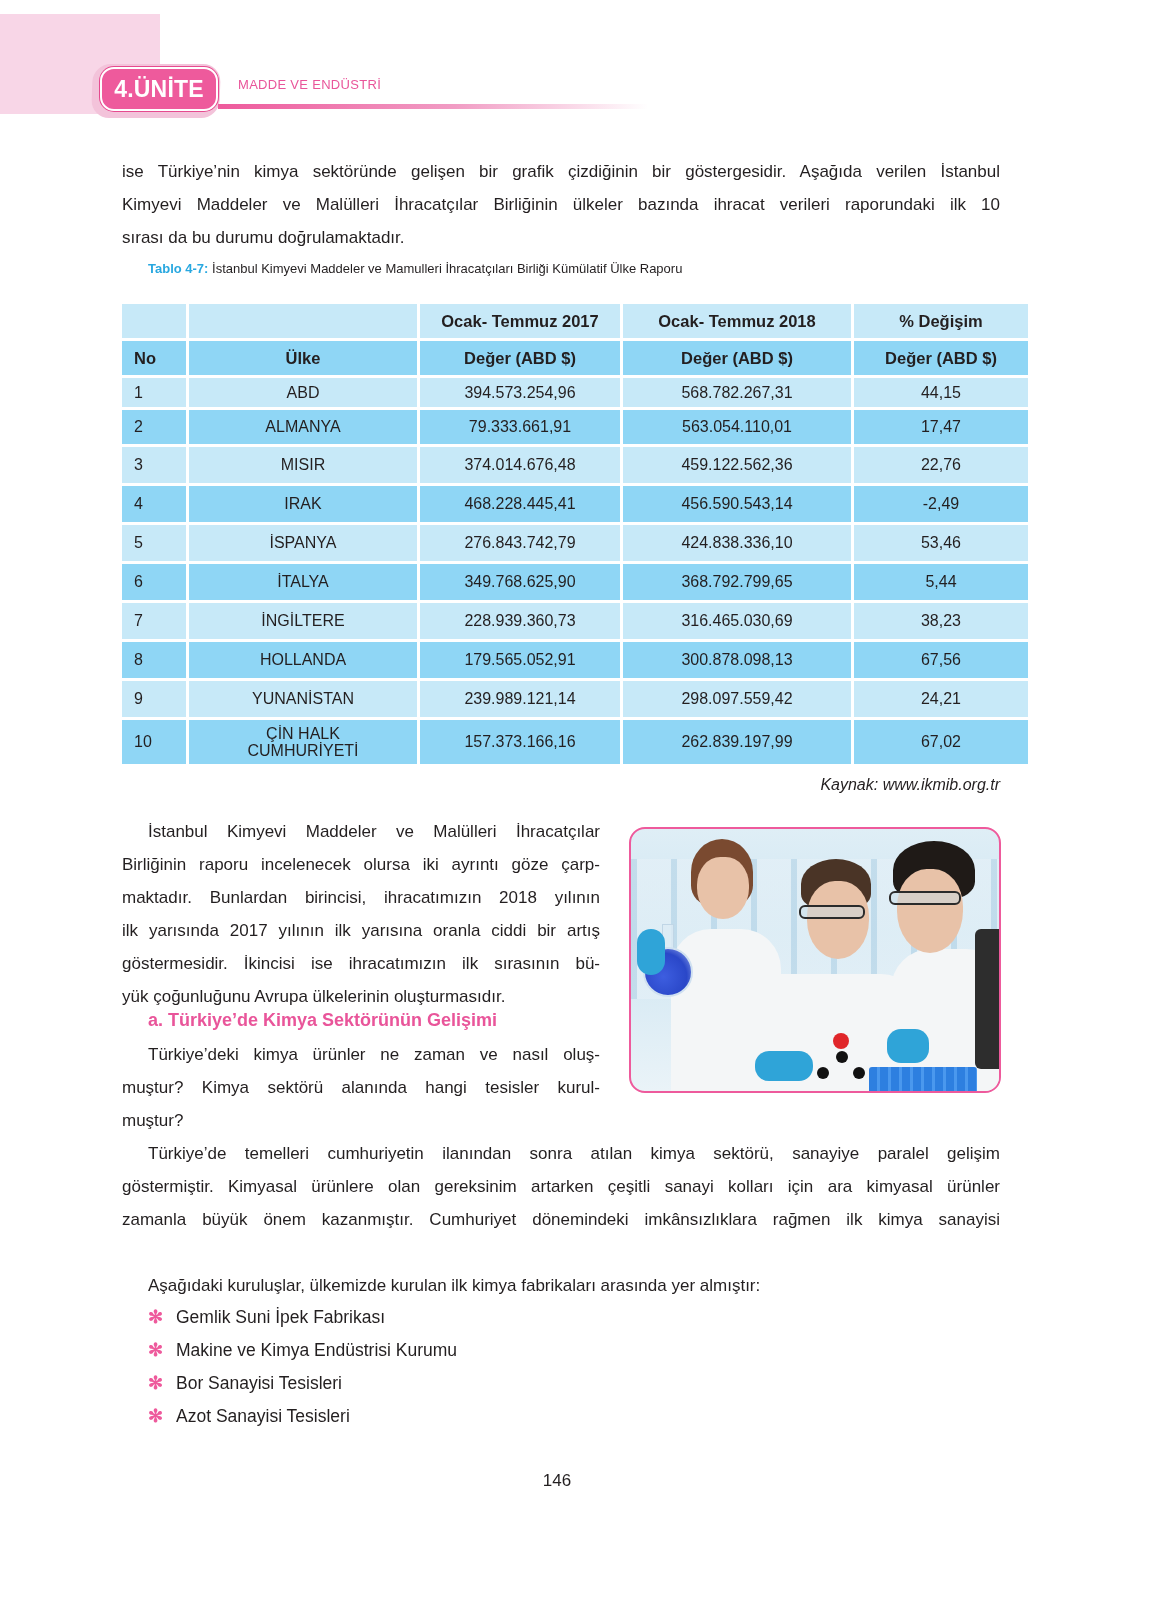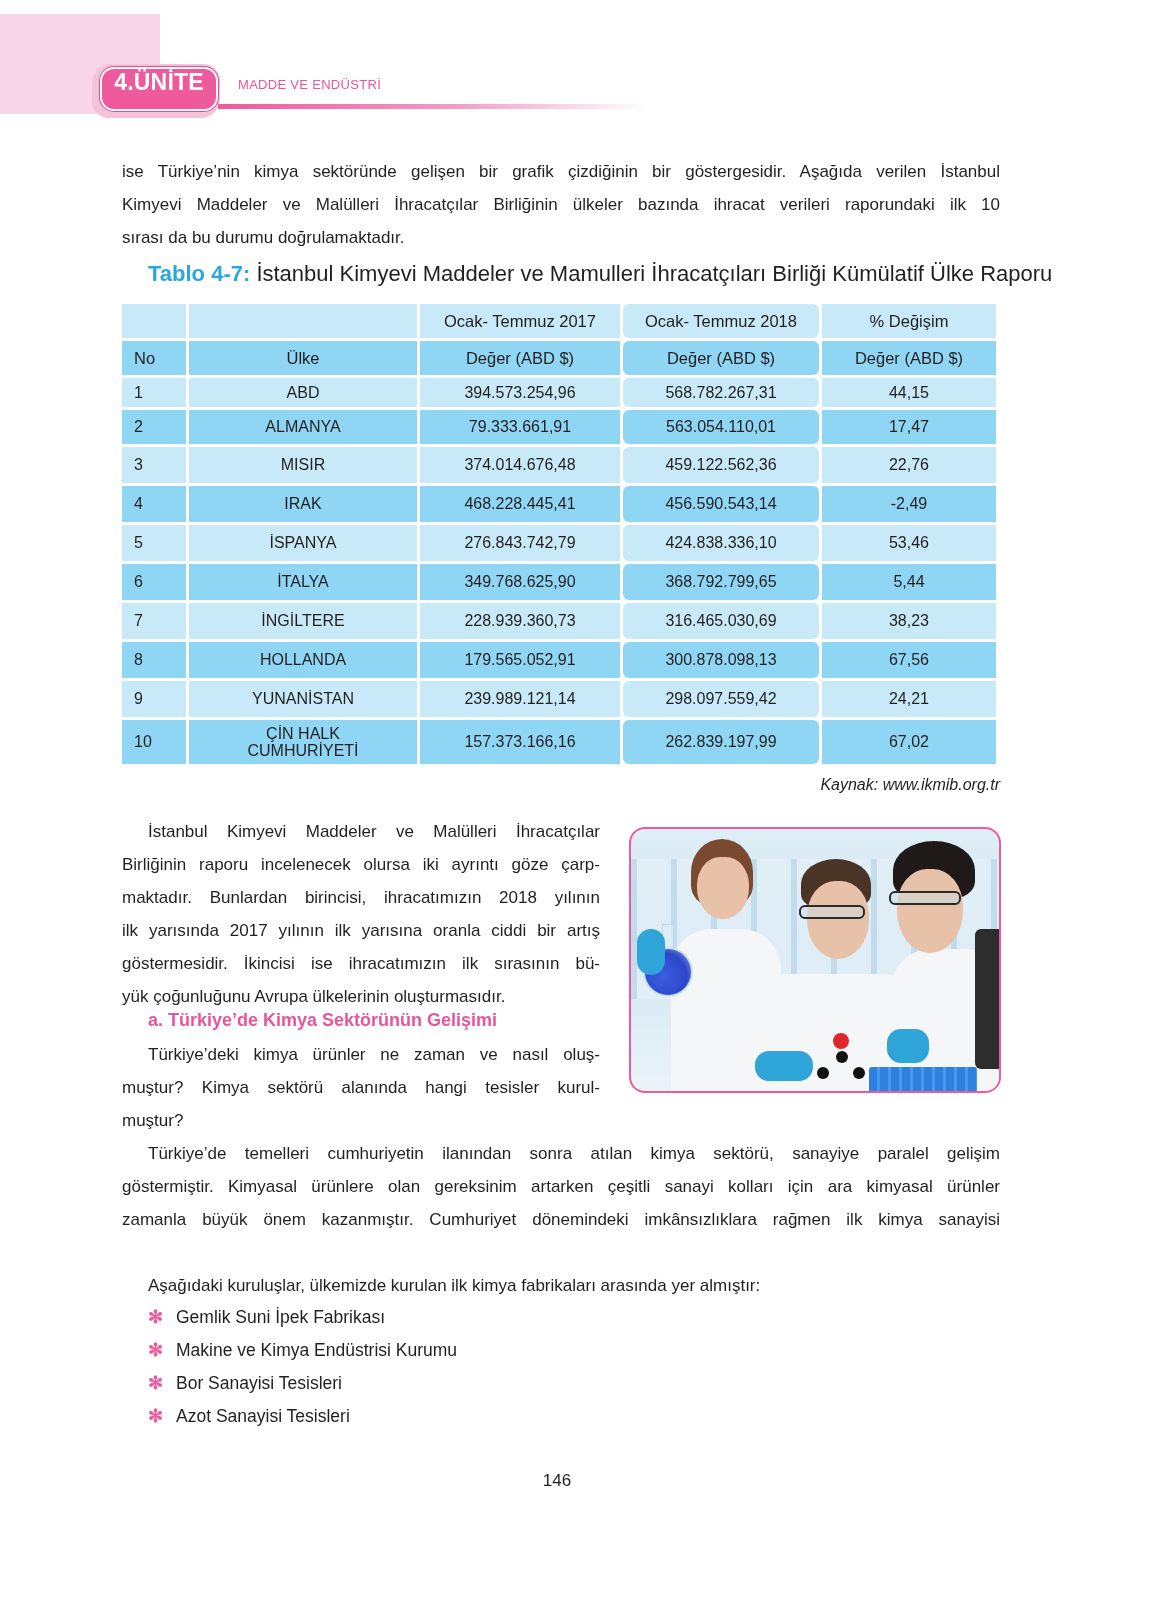--- a/index.html
+++ b/index.html
@@ -1,41 +1,41 @@
 <!DOCTYPE html>
 <html><head>
 <meta charset="utf-8">
 <style>
   * { box-sizing: border-box; margin: 0; padding: 0; }
   html, body { width: 1163px; height: 1616px; background: #ffffff; }
   body { position: relative; font-family: "Liberation Sans", sans-serif; color: #231f20; overflow: hidden; }
 
   .corner-block { position: absolute; left: 0; top: 14px; width: 160px; height: 100px; background: #f8d6e7; }
   .unit-badge-outer { position: absolute; left: 92px; top: 64px; width: 128px; height: 54px; border-radius: 18px; background: #f3c3da; transform: skewX(-2deg); }
-  .unit-badge { position: absolute; left: 100px; top: 67px; width: 118px; height: 44px; background: #ee5a9c; border-radius: 14px; border: 2px solid #ffffff; box-shadow: 0 0 0 1px #e64a8f; display: flex; align-items: flex-start; justify-content: center; }
+  .unit-badge { position: absolute; left: 100px; top: 67px; width: 118px; height: 44px; background: #ee5a9c; border-radius: 14px; border: 2px solid #ffffff; box-shadow: 0 0 0 1px #e64a8f; display: flex; align-items: center; justify-content: center; }
   .unit-badge span { color: #fff; font-weight: bold; font-size: 23px; letter-spacing: 0.2px; }
   .unit-title { position: absolute; left: 238px; top: 77px; font-size: 13px; color: #e9559a; letter-spacing: 0.3px; }
   .unit-line { position: absolute; left: 218px; top: 104px; width: 430px; height: 5px; background: linear-gradient(to right, #ee5a9c 0%, #f19cc4 55%, rgba(255,255,255,0) 100%); }
 
   .para { position: absolute; font-size: 17px; line-height: 33px; text-align: justify; }
   .justify-line { display: block; text-align: justify; text-align-last: justify; }
   .last-line { display: block; text-align: left; }
 
-  .table-caption { position: absolute; left: 148px; top: 261px; font-size: 22px; }
+  .table-caption { position: absolute; left: 148px; top: 261px; font-size: 13px; }
   .table-caption .label { color: #29a8e0; font-weight: bold; }
 
   .data-table { position: absolute; left: 122px; top: 304px; border-collapse: separate; border-spacing: 3px 3px; margin: -3px; }
   .data-table td, .data-table th { font-size: 16px; font-weight: normal; padding: 0 12px; vertical-align: middle; }
-  .data-table thead th { font-weight: normal; font-size: 16.5px; }
+  .data-table thead th { font-weight: bold; font-size: 16.5px; }
   .row-light td, .row-light th { background: #c7e9f8; }
   .row-dark td, .row-dark th { background: #8fd6f5; }
   .c-no { width: 64px; text-align: left; margin-left: 24px; }
   .c-country { width: 228px; text-align: center; }
   .c-v17 { width: 200px; text-align: center; }
-  .c-v18 { width: 196px; text-align: center; border-radius: 6px; }
+  .c-v18 { width: 228px; text-align: center; }
   .c-pct { width: 174px; text-align: center; }
 
   .source { position: absolute; right: 163px; top: 776px; font-style: italic; font-size: 16px; }
 
   .photo-frame { position: absolute; left: 629px; top: 827px; width: 372px; height: 266px; border: 2px solid #ee5a9c; border-radius: 16px; overflow: hidden; background: linear-gradient(180deg, #dfeef6 0%, #cfe6f2 40%, #eaf3f8 100%); }
   .photo-frame .bg-shelf { position: absolute; left: 0; top: 30px; width: 100%; height: 140px; background: repeating-linear-gradient(90deg, #b9d6e8 0 6px, #e4f0f7 6px 40px); opacity: 0.7; }
   .coat { position: absolute; background: #f4f6f7; border-radius: 40px 40px 0 0; }
   .hair { position: absolute; border-radius: 50% 50% 30% 30%; }
   .face { position: absolute; background: #e8c2a8; border-radius: 45% 45% 50% 50%; }
   .goggles { position: absolute; height: 14px; border: 2px solid #2b2b2b; border-radius: 6px; background: rgba(200,220,230,0.5); }

